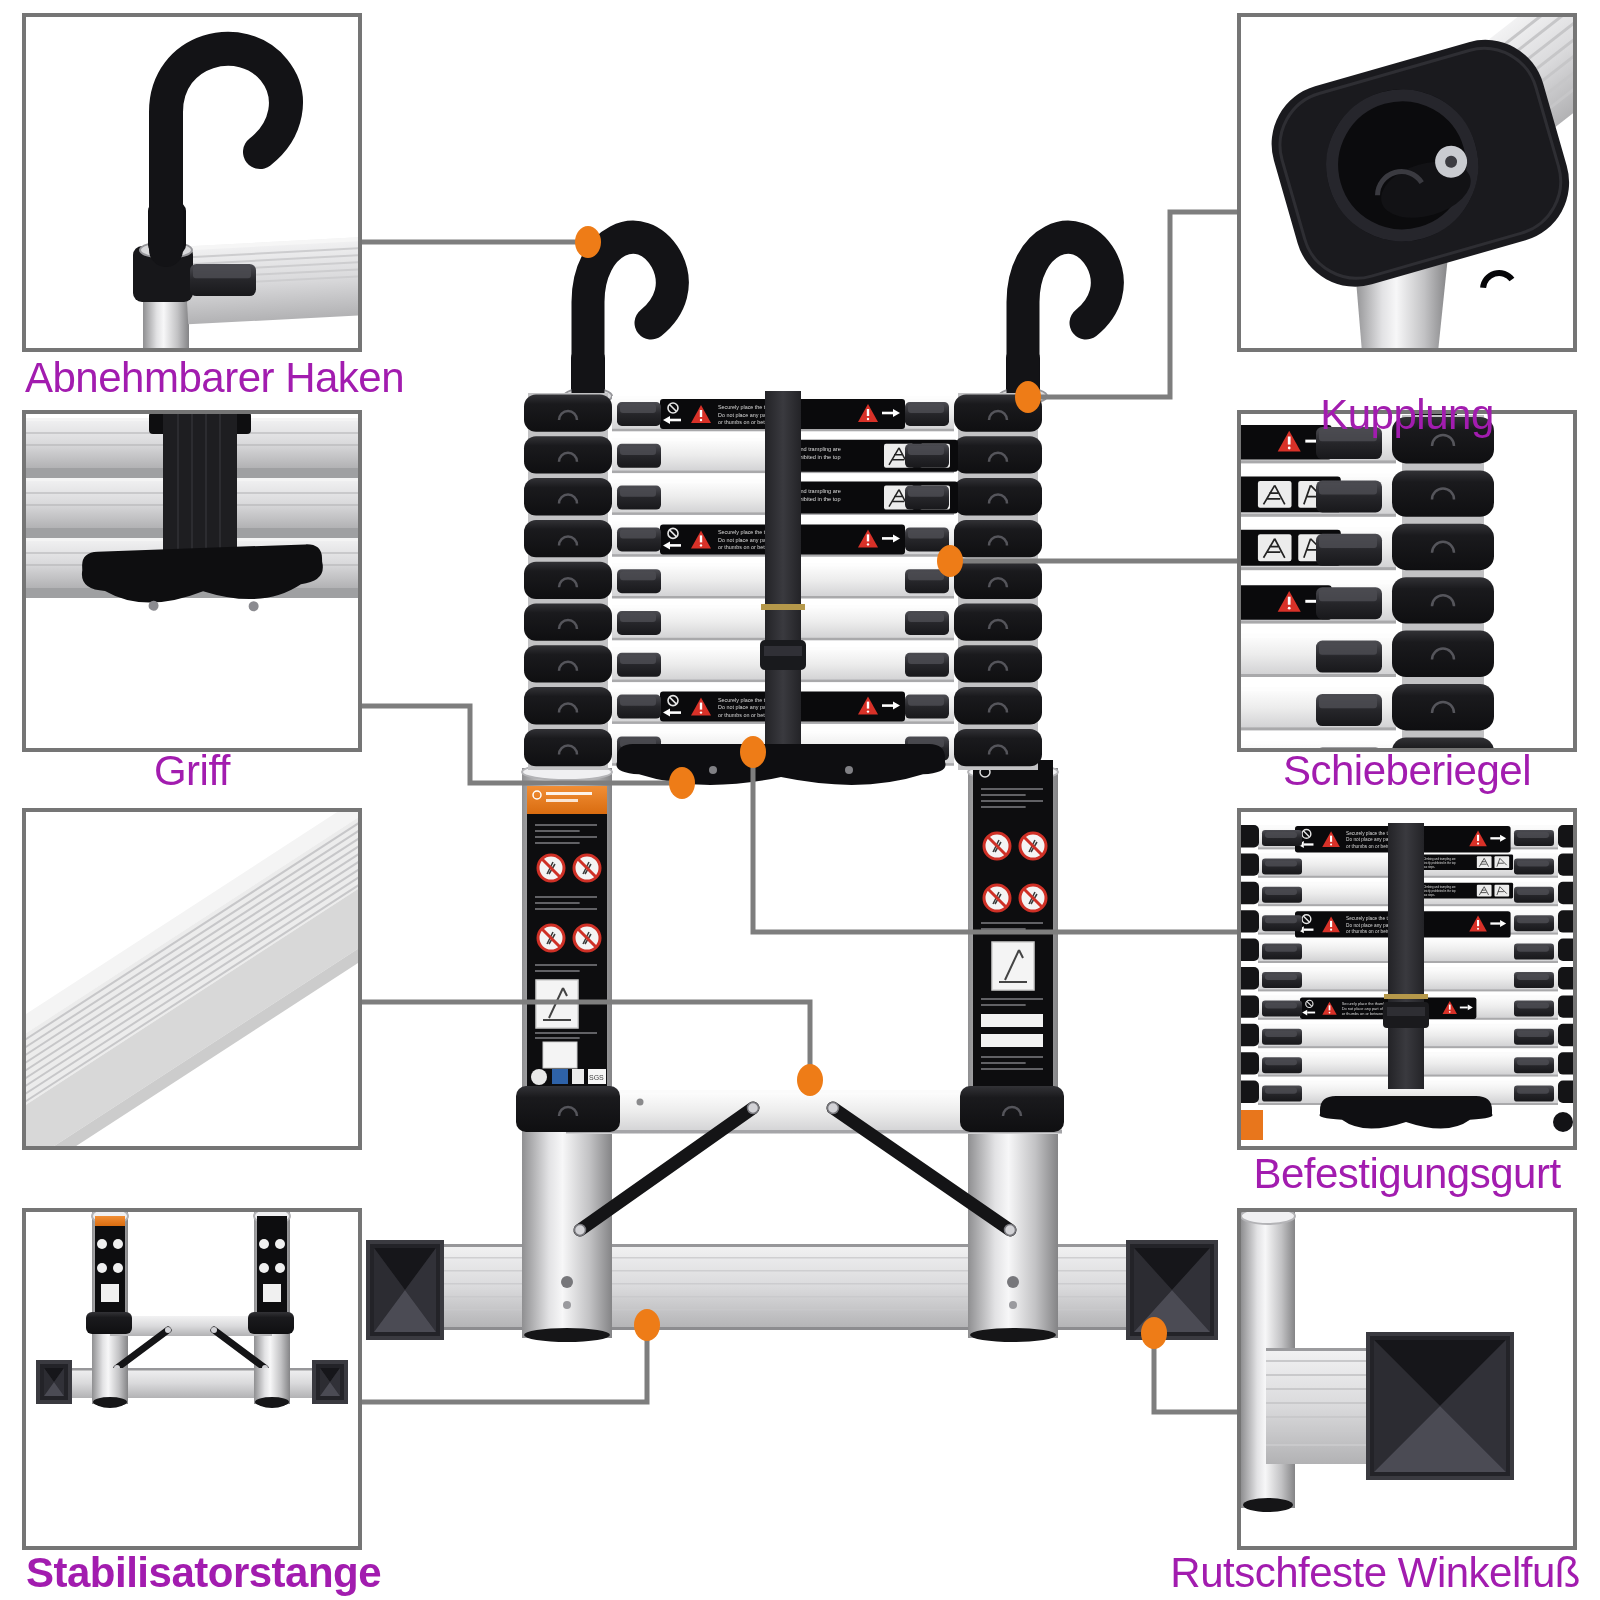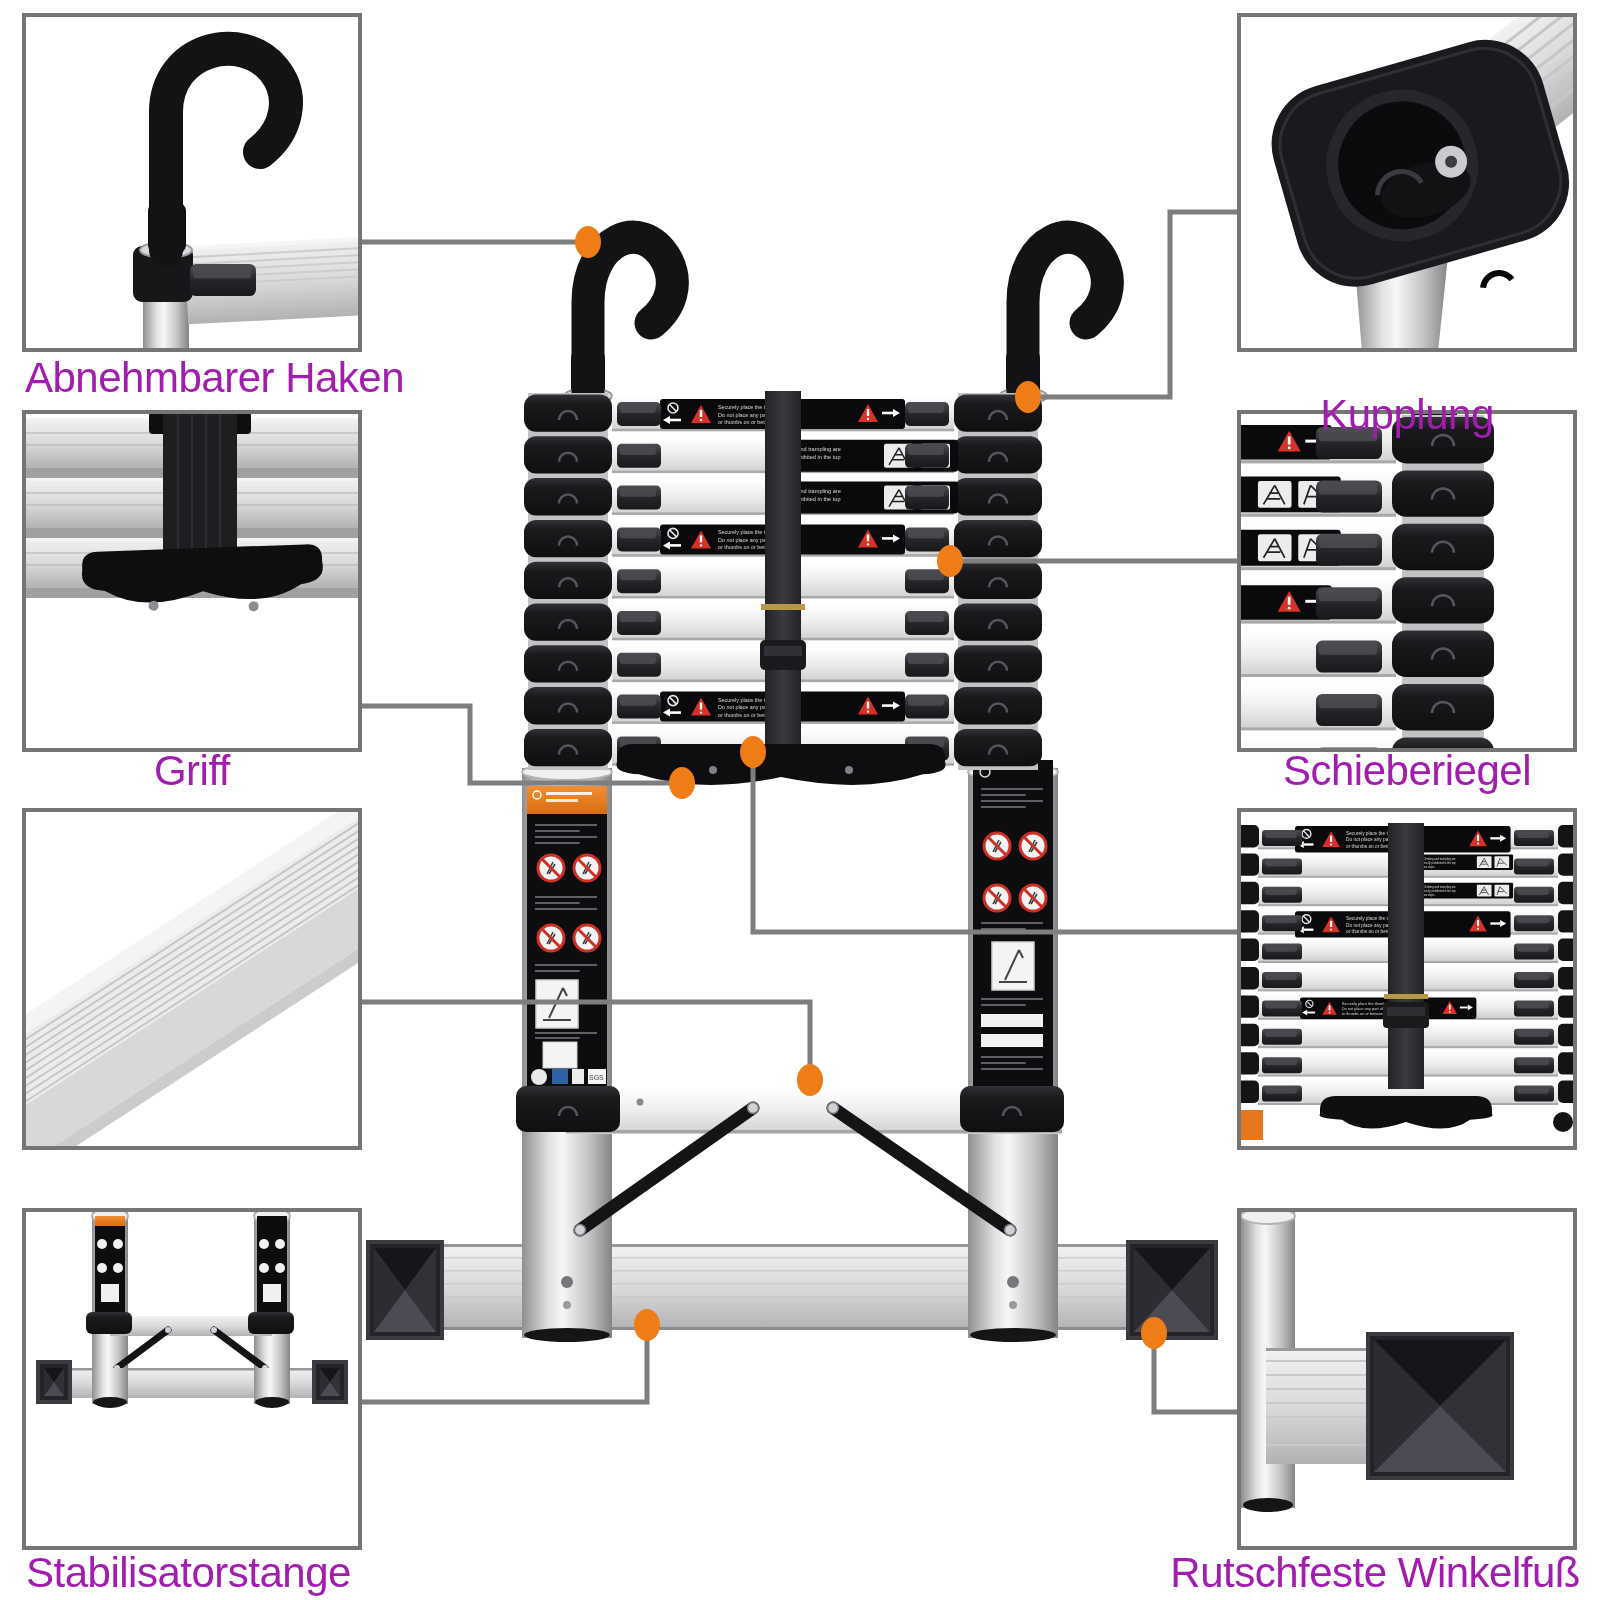--- a/index.html
+++ b/index.html
@@ -10,21 +10,21 @@
   .p-leftcol{left:22px;width:332px;}
   .p-rightcol{left:1237px;width:332px;}
   .p-row1{top:13px;height:331px;}
   .p-row2{top:410px;height:334px;}
   .p-row3{top:808px;height:334px;}
   .p-row4{top:1208px;height:334px;}
   .lbl{position:absolute;color:#a21caf;font-size:42px;line-height:1.05;white-space:nowrap;letter-spacing:-0.5px;}
   #lbl-haken{left:25px;top:356px;}
   #lbl-griff{left:22px;top:749px;width:340px;text-align:center;}
   #lbl-sprosse{left:25px;top:1152px;}
-  #lbl-stab{left:26px;top:1551px;}
+  #lbl-stab{left:26px;top:1551px;font-weight:bold;}
   #lbl-kupplung{left:1237px;top:356px;width:340px;text-align:center;margin-top:37px;}
   #lbl-schieber{left:1237px;top:749px;width:340px;text-align:center;}
   #lbl-befest{left:1237px;top:1152px;width:340px;text-align:center;}
   #lbl-winkel{right:20px;top:1551px;}
 </style>
 </head>
 <body>
 
 <div class="canvas">
 
@@ -736,15 +736,16 @@
 <div class="panel p-rightcol p-row1"></div>
 <div class="panel p-rightcol p-row2"></div>
 <div class="panel p-rightcol p-row3"></div>
 <div class="panel p-rightcol p-row4"></div>
 
 <div class="lbl" id="lbl-haken">Abnehmbarer Haken</div>
 <div class="lbl" id="lbl-griff">Griff</div>
 <div class="lbl" id="lbl-stab">Stabilisatorstange</div>
 <div class="lbl" id="lbl-kupplung">Kupplung</div>
 <div class="lbl" id="lbl-schieber">Schieberiegel</div>
+<div class="lbl" id="lbl-befest">Befestigungsgurt</div>
 <div class="lbl" id="lbl-winkel">Rutschfeste Winkelfuß</div>
 
 </div>
 
 </body></html>

